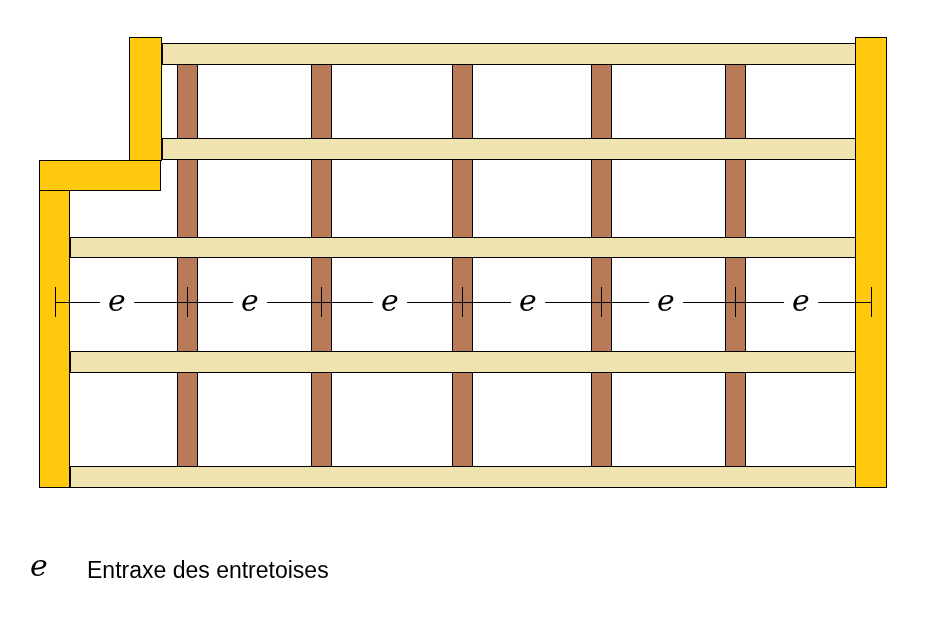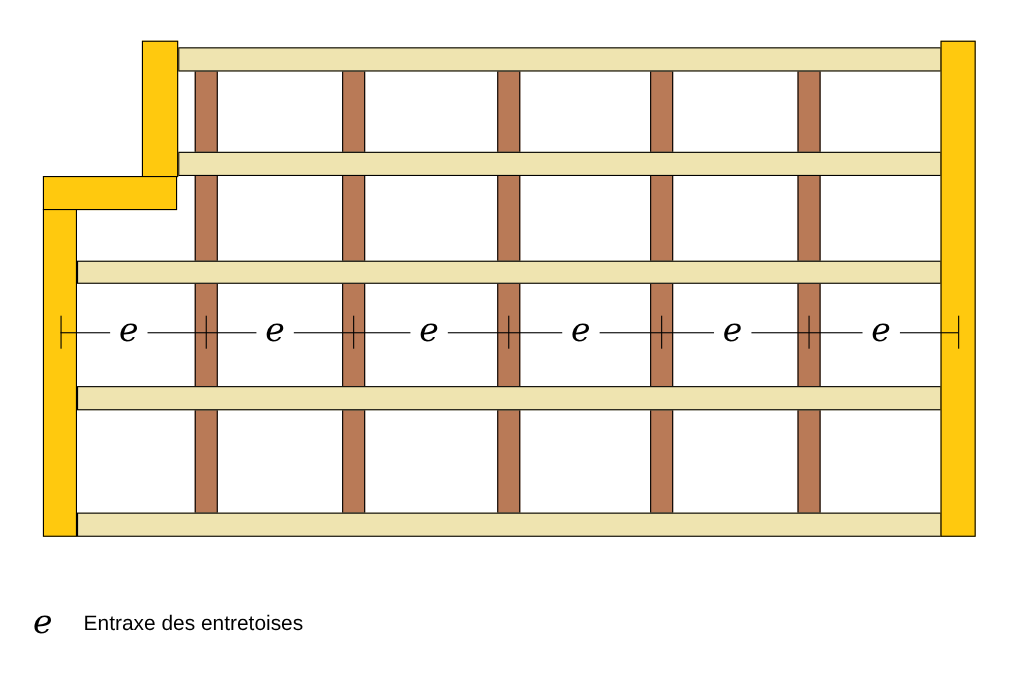--- a/index.html
+++ b/index.html
@@ -36,23 +36,23 @@
   .legend-symbol {
     position: absolute;
     left: 30px;
     top: 551px;
     font: italic 30px "DejaVu Serif", serif;
     color: #000000;
     line-height: 1;
   }
   .legend-text {
     position: absolute;
-    left: 76px;
+    left: 87px;
     top: 557px;
-    font-size: 19px;
+    font-size: 23px;
     color: #000000;
     line-height: 1.15;
   }
 </style>
 </head>
 <body>
 
 <div class="canvas">
   <div id="diagram">
       <div class="rect" style="left: 177px; top: 64px; width: 21px; height: 75px; background: rgb(185, 122, 87);"></div>

